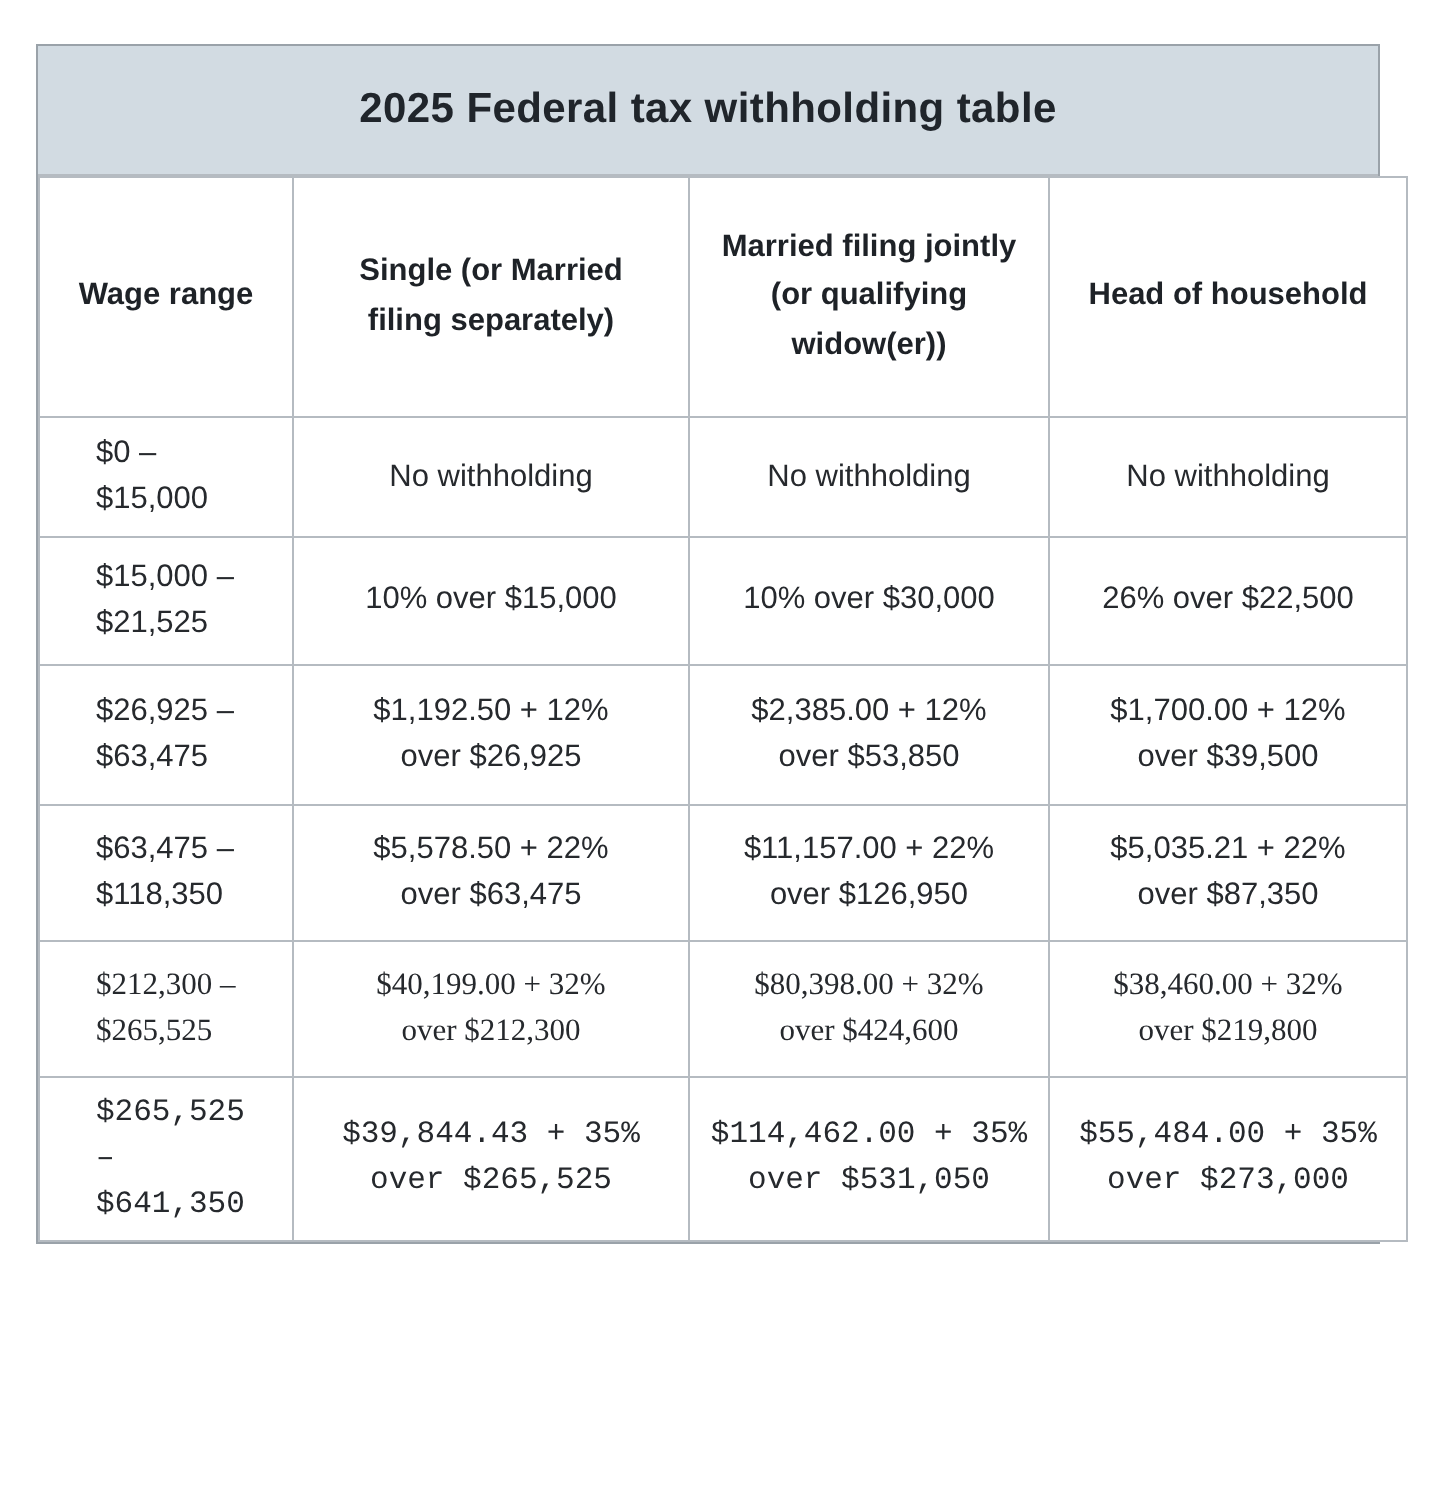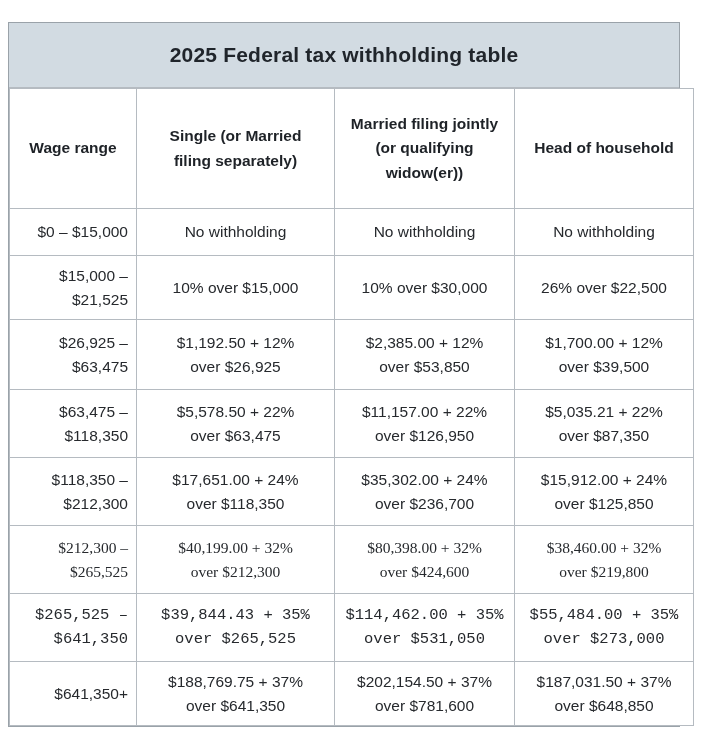--- a/index.html
+++ b/index.html
@@ -13,21 +13,21 @@
     color: #1e2227;
   }
   .page {
     position: relative;
     width: 720px;
     height: 750px;
     background: #ffffff;
   }
   .tax-table-wrap {
     position: absolute;
-    left: 8px;
+    left: 18px;
     top: 22px;
     width: 672px;
     border: 1px solid #9aa2a9;
     background: #ffffff;
   }
   .title-bar {
     height: 65px;
     background: #d2dbe2;
     display: flex;
     align-items: center;
@@ -60,22 +60,22 @@
     line-height: 1.55;
     font-size: 15.5px;
     color: #1e2227;
   }
   table.tax-table td {
     text-align: center;
     line-height: 1.5;
     color: #26292d;
   }
   table.tax-table td.range-cell {
-    text-align: right;
-    padding-left: 2px;
+    text-align: left;
+    padding-left: 28px;
   }
   
   col.c0 { width: 127px; }
   col.c1 { width: 198px; }
   col.c2 { width: 180px; }
   col.c3 { width: 179px; }
   
   tr.r0 td { height: 47px; }
   tr.r1 td { height: 64px; }
   tr.r2 td { height: 70px; }
@@ -138,55 +138,36 @@
         <tr class="r3">
           <td class="range-cell">$63,475 –
 $118,350</td>
           <td>$5,578.50 + 22%
 over $63,475</td>
           <td>$11,157.00 + 22%
 over $126,950</td>
           <td>$5,035.21 + 22%
 over $87,350</td>
         </tr>
-        <tr class="r4">
-          <td class="range-cell">$118,350 –
-$212,300</td>
-          <td>$17,651.00 + 24%
-over $118,350</td>
-          <td>$35,302.00 + 24%
-over $236,700</td>
-          <td>$15,912.00 + 24%
-over $125,850</td>
-        </tr>
         <tr class="r5">
           <td class="range-cell">$212,300 –
 $265,525</td>
           <td>$40,199.00 + 32%
 over $212,300</td>
           <td>$80,398.00 + 32%
 over $424,600</td>
           <td>$38,460.00 + 32%
 over $219,800</td>
         </tr>
         <tr class="r6">
           <td class="range-cell">$265,525 –
 $641,350</td>
           <td>$39,844.43 + 35%
 over $265,525</td>
           <td>$114,462.00 + 35%
 over $531,050</td>
           <td>$55,484.00 + 35%
 over $273,000</td>
         </tr>
-        <tr class="r7">
-          <td class="range-cell">$641,350+</td>
-          <td>$188,769.75 + 37%
-over $641,350</td>
-          <td>$202,154.50 + 37%
-over $781,600</td>
-          <td>$187,031.50 + 37%
-over $648,850</td>
-        </tr>
       </tbody>
     </table>
   </div>
 </div>
 
 </body></html>

